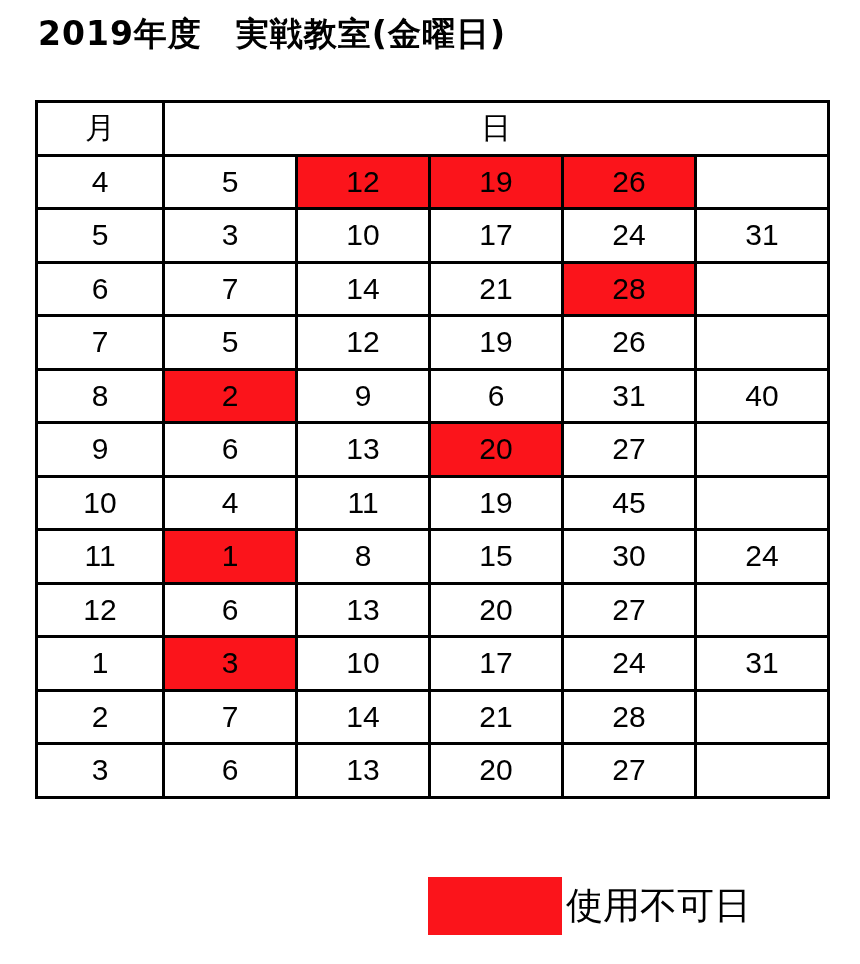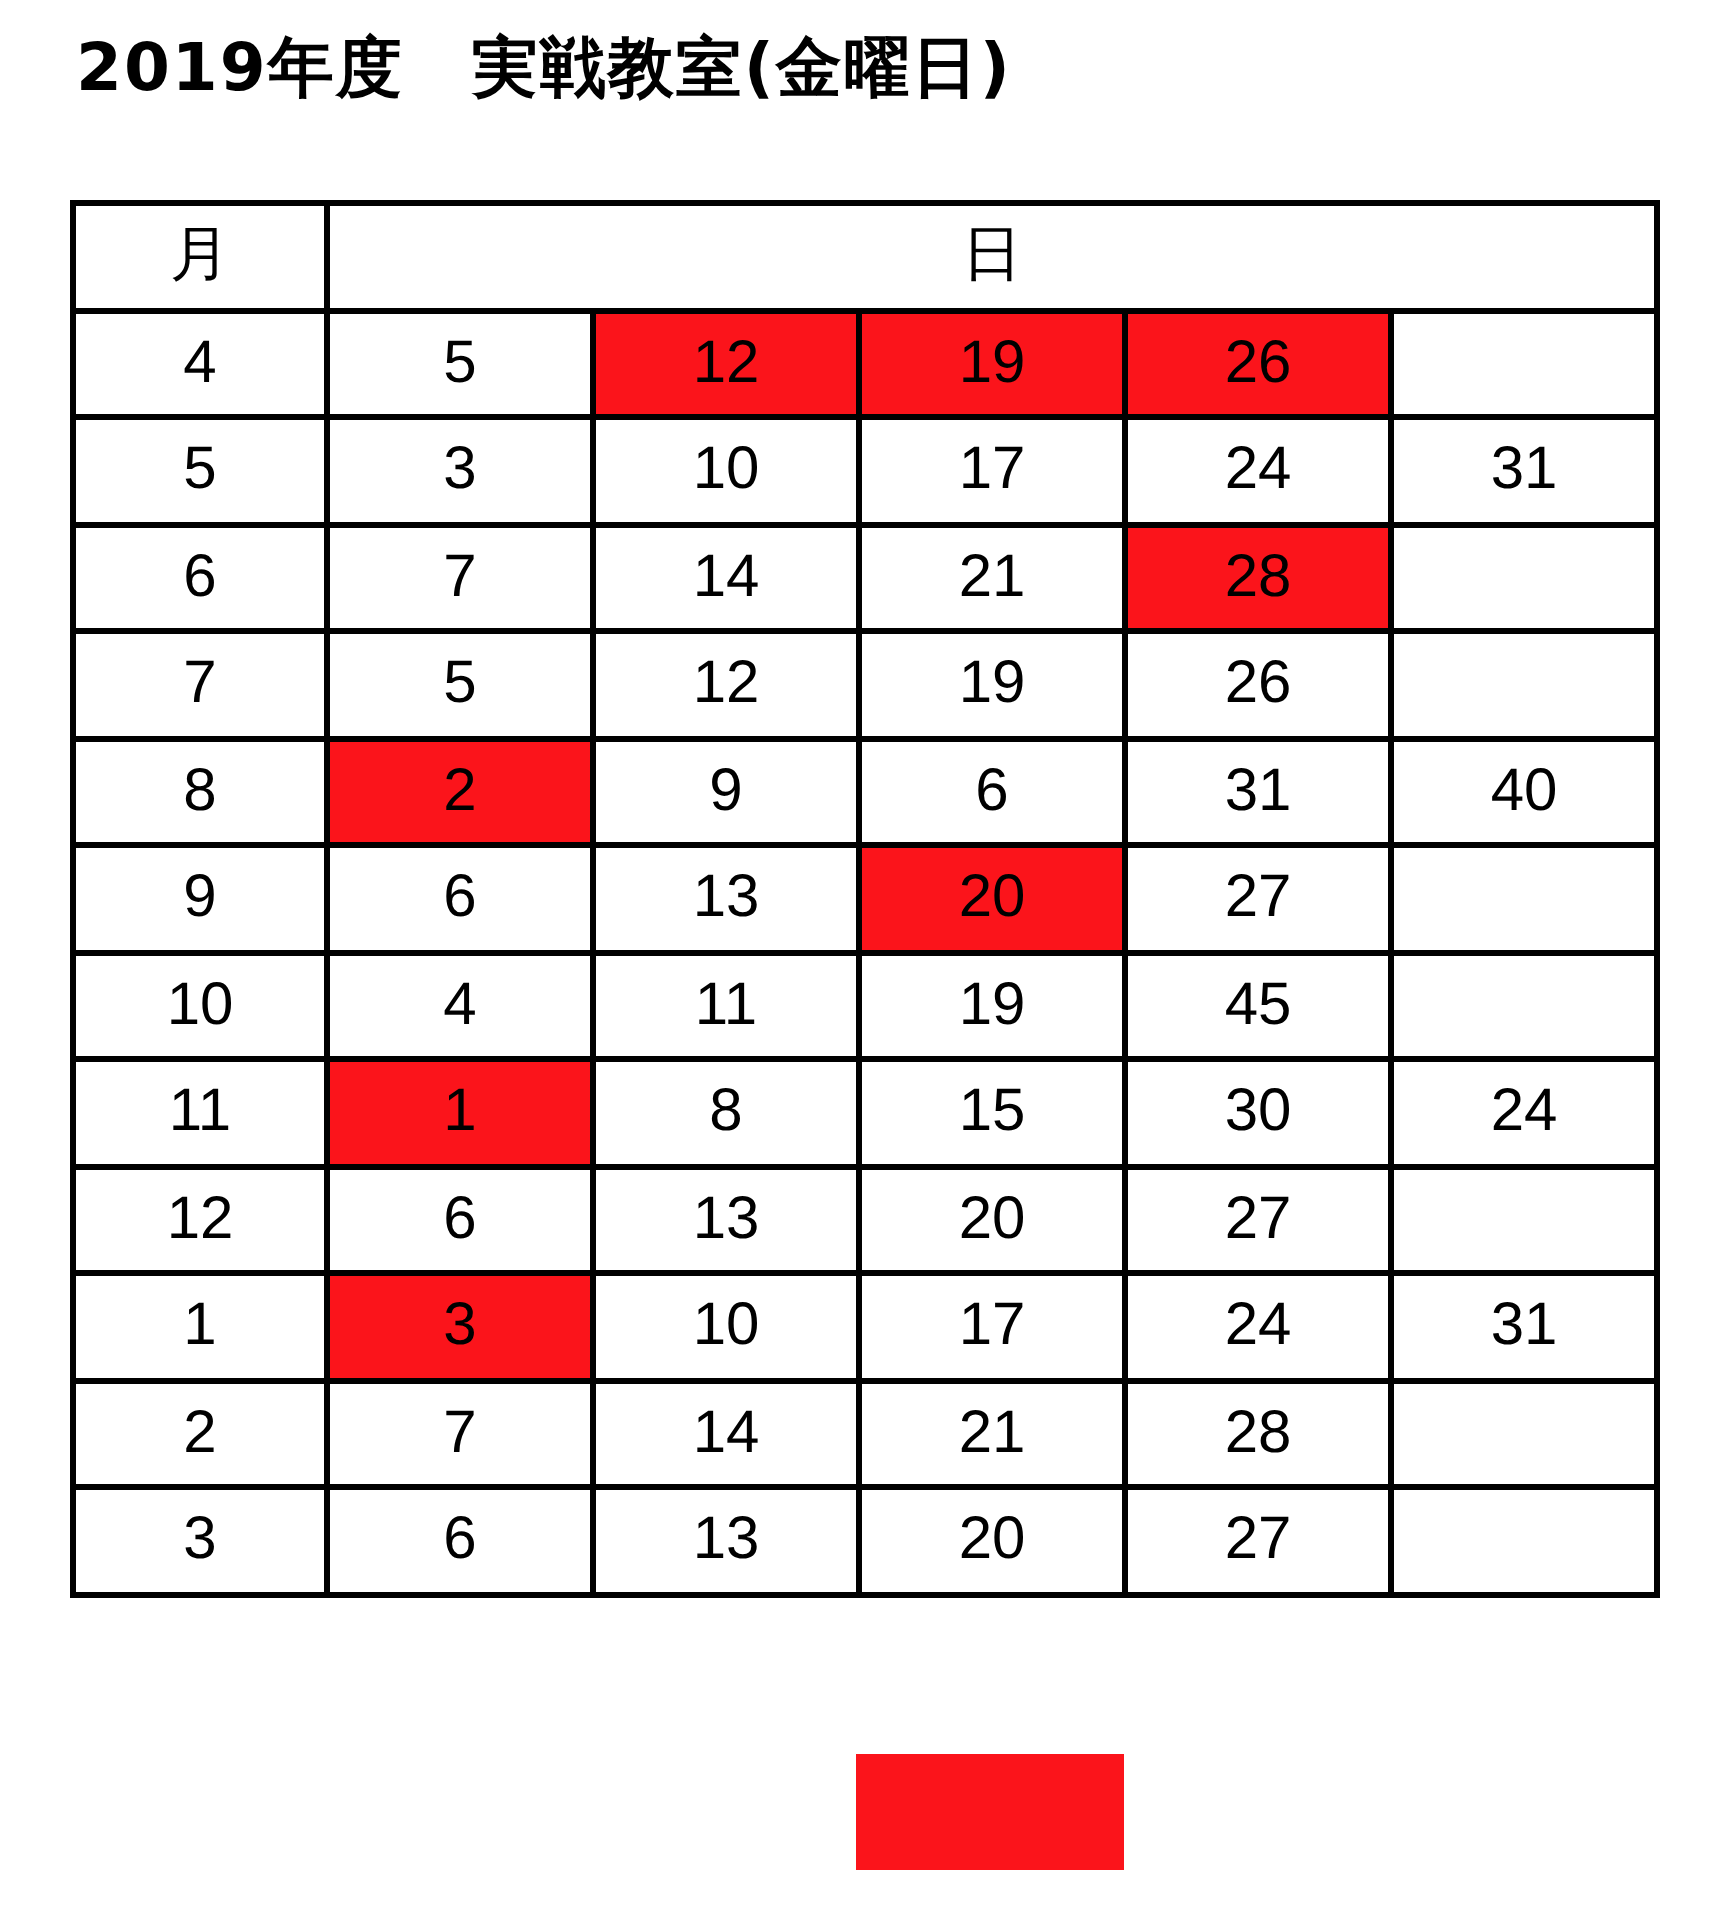--- a/index.html
+++ b/index.html
@@ -185,15 +185,16 @@
           <td>13</td>
           <td>20</td>
           <td>27</td>
           <td></td>
         </tr>
       </tbody>
   </table>
 
   <div class="legend">
     <span class="swatch" style="background: rgb(251, 20, 27);"></span>
+    <span class="legend-label">使用不可日</span>
   </div>
 
 </div>
 
 </body></html>

